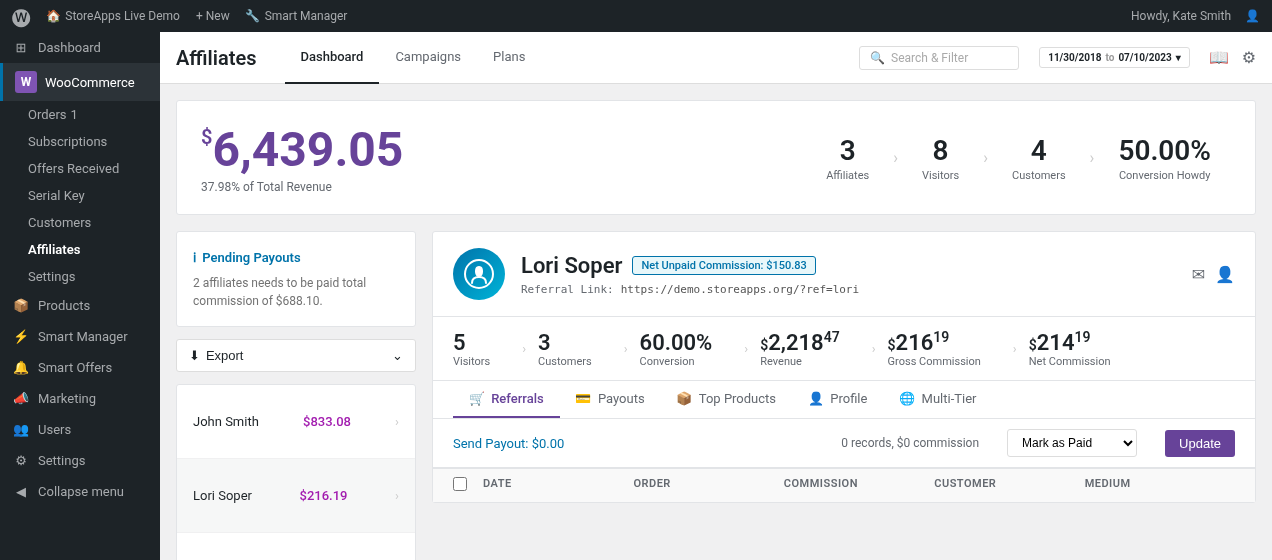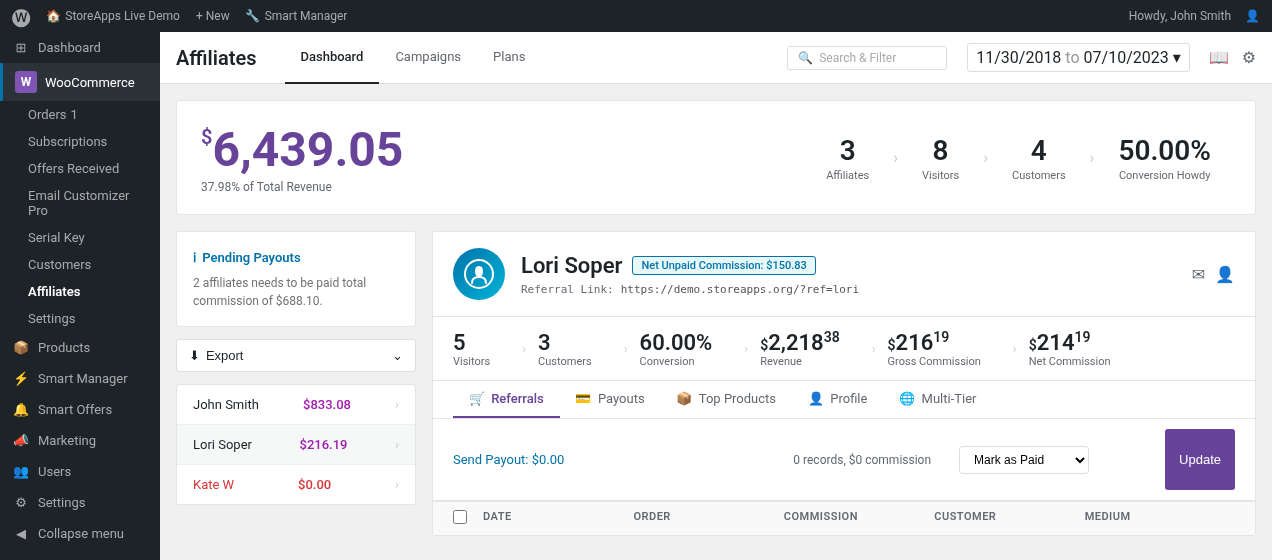--- a/index.html
+++ b/index.html
@@ -117,23 +117,24 @@
       color: #646970;
       min-width: 160px;
     }
     .date-range {
       display: flex;
       align-items: center;
       border: 1px solid #ddd;
       border-radius: 3px;
       padding: 4px 8px;
       gap: 4px;
-      font-size: 16px;
-      background: #fff;
-      cursor: pointer;
+      font-size: 10px;
+      background: #fff;
+      cursor: pointer;
+      font-weight: bold;
     }
     .header-icons { display: flex; gap: 12px; align-items: center; }
     .header-icon { color: #646970; cursor: pointer; font-size: 16px; }
 
     
     .content { flex: 1; overflow-y: auto; padding: 16px; background: #f0f0f1; }
 
     
     .stats-row {
       background: #fff;
@@ -189,21 +190,21 @@
       margin-bottom: 12px;
       width: 100%;
     }
 
     
     .affiliate-list { background: #fff; border: 1px solid #e2e4e7; border-radius: 3px; }
     .affiliate-row {
       display: flex;
       align-items: flex-end;
       justify-content: space-between;
-      padding: 12px 16px;
+      padding: 29px 16px;
       border-bottom: 1px solid #f0f0f1;
       cursor: pointer;
     }
     .affiliate-row:last-child { border-bottom: none; }
     .affiliate-name { font-size: 13px; color: #1d2327; }
     .affiliate-amount-green { color: #a21caf; font-size: 13px; font-weight: 500; }
     .affiliate-amount-red { color: #d63638; font-size: 13px; font-weight: 500; }
     .affiliate-chevron { color: #ccc; }
 
     
@@ -297,25 +298,24 @@
       font-size: 12px;
       background: #fff;
       cursor: pointer;
       min-width: 130px;
     }
     .update-btn {
       background: #674399;
       color: #fff;
       border: none;
       border-radius: 3px;
-      padding: 23px 14px;
+      padding: 6px 14px;
       font-size: 13px;
       cursor: pointer;
       font-weight: 500;
-      margin-left: 48px;
     }
 
     
     .table-header {
       display: flex;
       padding: 8px 20px;
       background: #f9f9f9;
       border-top: 1px solid #e2e4e7;
       font-size: 11px;
       font-weight: 600;
@@ -345,21 +345,21 @@
       🏠 <span>StoreApps Live Demo</span>
     </span>
     <span class="admin-bar-item new-btn">
       <span>+ New</span>
     </span>
     <span class="admin-bar-item">
       🔧 <span>Smart Manager</span>
     </span>
   </div>
   <div class="admin-bar-right howdy">
-    <span>Howdy, John Smith</span>
+    <span>Howdy, Kate Smith</span>
     <span style="margin-left:6px;">👤</span>
   </div>
 </div>
 
 <div class="layout">
 
   <div class="sidebar">
     <div class="sidebar-item">
       <span class="icon">⊞</span>
       <span>Dashboard</span>
@@ -371,23 +371,20 @@
     </div>
     <div class="sidebar-sub-item" style="display:flex;align-items:center;gap:4px;">
       <span>Orders</span>
       <span class="badge">1</span>
     </div>
     <div class="sidebar-sub-item">
       <span>Subscriptions</span>
     </div>
     <div class="sidebar-sub-item">
       <span>Offers Received</span>
-    </div>
-    <div class="sidebar-sub-item">
-      <span>Email Customizer Pro</span>
     </div>
     <div class="sidebar-sub-item">
       <span>Serial Key</span>
     </div>
     <div class="sidebar-sub-item">
       <span>Customers</span>
     </div>
     <div class="sidebar-sub-item active">
       <span>Affiliates</span>
     </div>
@@ -559,21 +556,21 @@
                 <div class="lbl">Customers</div>
               </div>
               <span class="detail-stat-chevron">›</span>
               <div class="detail-stat">
                 <div class="val">60.00%</div>
                 <div class="lbl">Conversion</div>
               </div>
               <span class="detail-stat-chevron">›</span>
               <div class="detail-stat">
                 <div class="val">
-                  <span style="font-size:14px;">$</span><span>2,218</span><span style="font-size:14px;vertical-align:super;">38</span>
+                  <span style="font-size:14px;">$</span><span>2,218</span><span style="font-size:14px;vertical-align:super;">47</span>
                 </div>
                 <div class="lbl">Revenue</div>
               </div>
               <span class="detail-stat-chevron">›</span>
               <div class="detail-stat">
                 <div class="val">
                   <span style="font-size:14px;">$</span><span>216</span><span style="font-size:14px;vertical-align:super;">19</span>
                 </div>
                 <div class="lbl">Gross Commission</div>
               </div>

